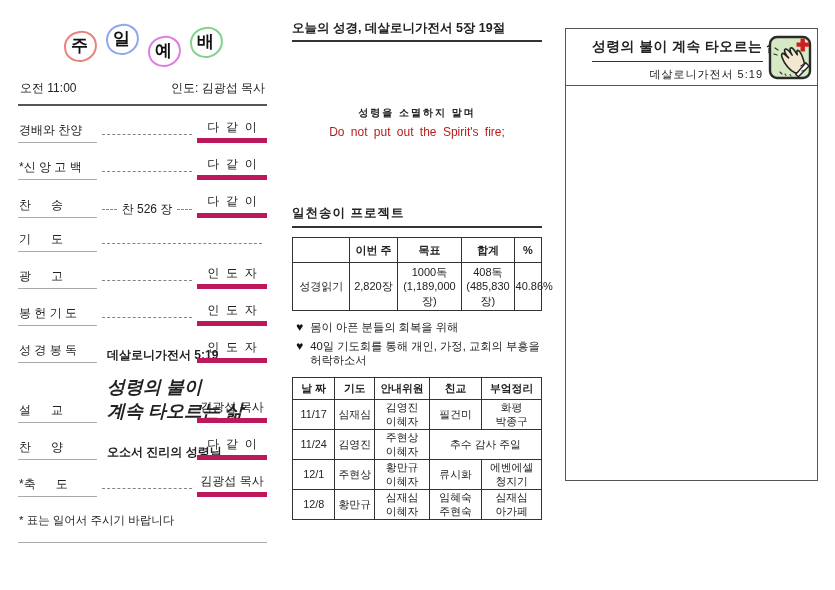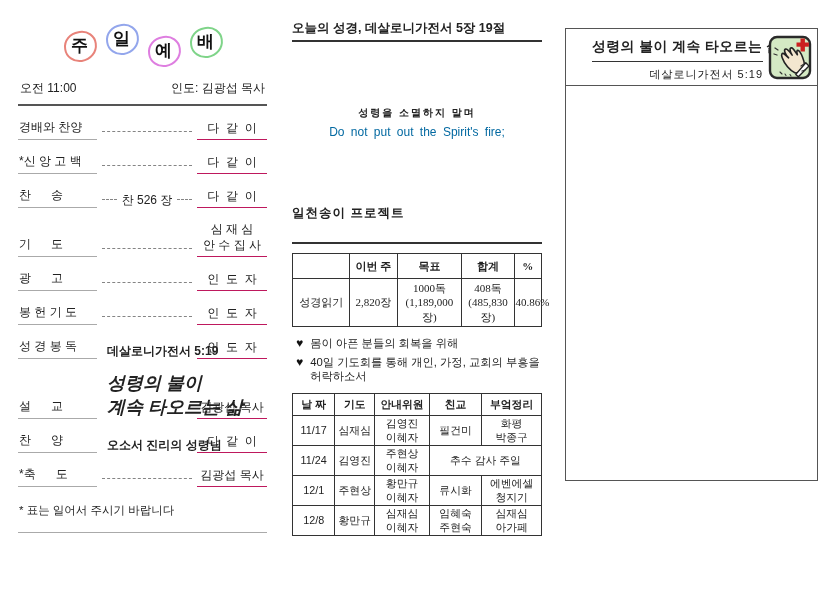--- a/index.html
+++ b/index.html
@@ -15,37 +15,37 @@
   .tchar .ring{position:absolute;left:-1px;top:0;width:29px;height:27px;border:2.5px solid;border-radius:50% 46% 52% 48%;transform:rotate(-8deg);z-index:1;}
   .time-row{display:flex;justify-content:space-between;font-size:12px;padding:0 2px 7px 2px;border-bottom:2px solid #555;}
   .order-list{margin-top:4px;}
   .order-row{display:flex;align-items:flex-end;margin-top:13px;}
   .o-label{width:78px;border-bottom:1px solid #aaa;padding:0 0 3px 1px;font-size:12px;white-space:pre;flex:none;}
   .o-mid{flex:1;display:flex;align-items:flex-end;padding:0 5px;min-width:0;}
   .o-dash{flex:1;border-top:1px dashed #858585;height:0;margin-bottom:8px;}
   .o-center{padding:0 5px;font-size:12px;text-align:left;white-space:pre;line-height:1.35;}
   .o-center.bold{font-weight:bold;}
   .o-center.large{font-size:18px;line-height:1.3;font-style:italic;}
-  .o-right{width:70px;border-bottom:1px solid #be185d;padding:0 0 3px 0;font-size:12px;text-align:center;white-space:pre;flex:none;line-height:1.35;}
+  .o-right{width:70px;border-bottom:5px solid #be185d;padding:0 0 3px 0;font-size:12px;text-align:center;white-space:pre;flex:none;line-height:1.35;}
   .footnote{margin-top:16px;font-size:11.5px;padding:0 1px 14px 1px;border-bottom:1px solid #aaa;}
 
   
   .middle{left:292px;top:20px;width:250px;}
   .m-header{font-size:12.5px;font-weight:bold;padding-bottom:3px;border-bottom:2px solid #333;}
   .verse{ text-align:center;margin-top:64px;}
   .verse-kr{font-size:10px;letter-spacing:2px;font-weight:bold;}
-  .verse-en{font-size:12px;color:#0369a1;margin-top:5px;word-spacing:3px;}
+  .verse-en{font-size:12px;color:#b91c1c;margin-top:5px;word-spacing:3px;}
   .section{margin-top:0;}
-  .sec-title{font-size:12.5px;font-weight:bold;padding-bottom:20px;border-bottom:2px solid #333;letter-spacing:1px;}
+  .sec-title{font-size:12.5px;font-weight:bold;padding-bottom:4px;border-bottom:2px solid #333;letter-spacing:1px;}
   .sec-project{margin-top:66px;}
   .sec-prayer{margin-top:9px;}
   .sec-volunteer{margin-top:10px;}
   table{border-collapse:collapse;width:100%;table-layout:fixed;}
   .project-table{margin-top:9px;}
-  .project-table th,.project-table td{border:1.2px solid #333;font-size:11px;text-align:center;vertical-align:middle;white-space:pre-line;line-height:1.3;padding:2px 1px;font-family:Liberation Serif, serif;}
+  .project-table th,.project-table td{border:1.2px solid #333;font-size:11px;text-align:center;vertical-align:middle;white-space:pre-line;line-height:1.3;padding:2px 1px;}
   .project-table th{font-weight:bold;height:20px;}
   .project-table td{height:38px;}
   .project-table col:nth-child(1){width:23%;}
   .project-table col:nth-child(2){width:19%;}
   .project-table col:nth-child(3){width:26%;}
   .project-table col:nth-child(4){width:21%;}
   .project-table col:nth-child(5){width:11%;}
   .prayer-list{margin-top:7px;}
   .prayer-item{display:flex;align-items:flex-start;font-size:11.3px;margin-top:4px;line-height:1.25;}
   .heart{flex:none;font-size:12px;margin:0 7px 0 4px;color:#111;}
@@ -104,22 +104,20 @@
           <div class="o-center">찬 526 장</div>
           <div class="o-dash"></div>
         </div>
         <div class="o-right">다  같  이</div>
       </div>
       <div class="order-row">
         <div class="o-label">기      도</div>
         <div class="o-mid">
           <div class="o-dash"></div>
         </div>
-        <div class="o-right">심 재 심
-안 수 집 사</div>
       </div>
       <div class="order-row">
         <div class="o-label">광      고</div>
         <div class="o-mid">
           <div class="o-dash"></div>
         </div>
         <div class="o-right">인  도  자</div>
       </div>
       <div class="order-row">
         <div class="o-label">봉 헌 기 도</div>

